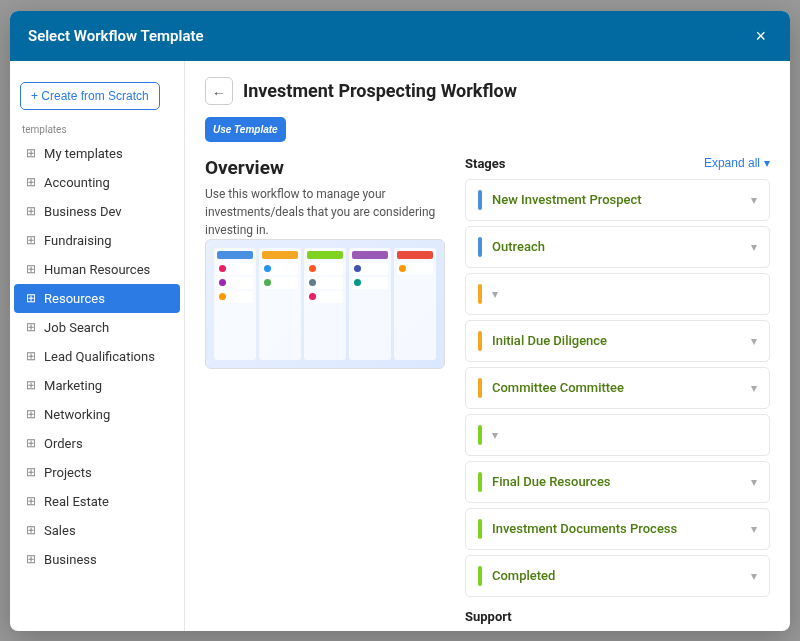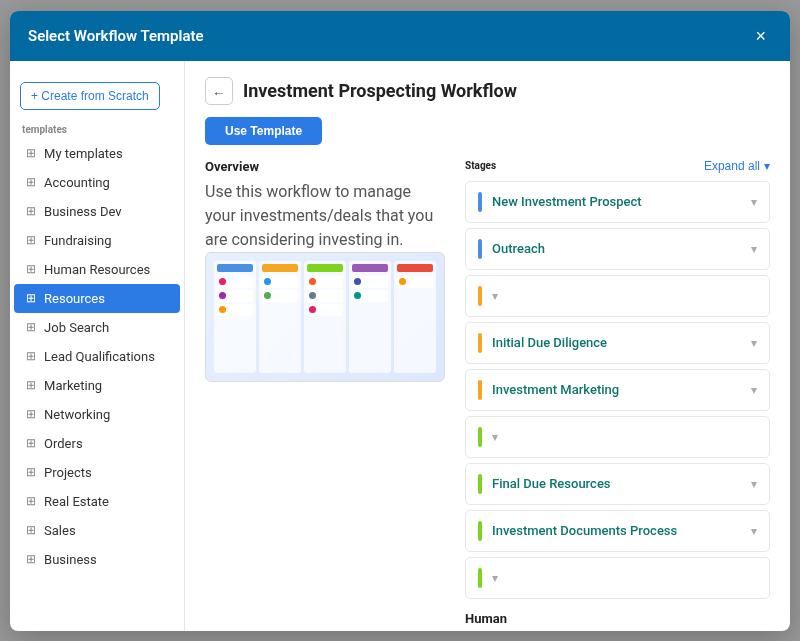--- a/index.html
+++ b/index.html
@@ -70,21 +70,21 @@
       font-weight: 500;
       cursor: pointer;
       white-space: nowrap;
     }
 
     .sidebar-section-label {
       font-size: 10px;
       color: #888;
       text-transform: lowercase;
       padding: 2px 12px 4px;
-      font-weight: 700;
+      font-weight: 400;
     }
 
     .sidebar-item {
       display: flex;
       align-items: center;
       gap: 8px;
       padding: 7px 12px;
       font-size: 13px;
       color: #333;
       cursor: pointer;
@@ -136,53 +136,54 @@
     }
 
     .workflow-title {
       font-size: 18px;
       font-weight: 700;
       color: #222;
     }
 
     .use-template-btn {
       display: inline-block;
-      padding: 7px 20px;
+      padding: 7px 8px;
       background: #2c7be5;
       color: #fff;
       border: none;
       border-radius: 5px;
-      font-size: 12px;
+      font-size: 10px;
       font-weight: 600;
       cursor: pointer;
       margin-bottom: 14px;
+      font-style: italic;
     }
 
     .content-columns {
       display: flex;
       gap: 20px;
     }
 
     .left-col {
       flex: 0 0 240px;
     }
 
     .right-col {
       flex: 1;
     }
 
     .overview-title {
-      font-size: 13px;
+      font-size: 19px;
       font-weight: 700;
       color: #222;
       margin-bottom: 6px;
     }
 
     .overview-text {
-      font-size: 16px;
+      font-size: 12px;
       color: #555;
       line-height: 1.5;
     }
 
     .preview-image {
       width: 240px;
       height: 130px;
       border: 1px solid #ddd;
       border-radius: 6px;
       background: linear-gradient(135deg, #e8f0fe 0%, #dce8ff 100%);
@@ -232,21 +233,21 @@
 
     
     .stages-header {
       display: flex;
       justify-content: space-between;
       align-items: center;
       margin-bottom: 8px;
     }
 
     .stages-title {
-      font-size: 10px;
+      font-size: 13px;
       font-weight: 700;
       color: #222;
     }
 
     .expand-all-btn {
       font-size: 12px;
       color: #2c7be5;
       cursor: pointer;
       display: flex;
       align-items: center;
@@ -270,21 +271,21 @@
       width: 4px;
       height: 20px;
       border-radius: 2px;
       margin-right: 10px;
       flex-shrink: 0;
     }
 
     .stage-name {
       flex: 1;
       font-size: 13px;
-      color: #0f766e;
+      color: #4d7c0f;
       font-weight: 500;
     }
 
     .stage-chevron {
       color: #aaa;
       font-size: 12px;
     }
 
     
     .fields-title {
@@ -468,42 +469,43 @@
     <div class="stage-color-bar" style="background:#f5a623;"></div>
     <span class="stage-chevron">▾</span>
   </div>
               <div class="stage-item">
     <div class="stage-color-bar" style="background:#f5a623;"></div>
     <span class="stage-name">Initial Due Diligence</span>
     <span class="stage-chevron">▾</span>
   </div>
               <div class="stage-item">
     <div class="stage-color-bar" style="background:#f5a623;"></div>
-    <span class="stage-name">Investment Marketing</span>
+    <span class="stage-name">Committee Committee</span>
     <span class="stage-chevron">▾</span>
   </div>
               <div class="stage-item">
     <div class="stage-color-bar" style="background:#7ed321;"></div>
     <span class="stage-chevron">▾</span>
   </div>
               <div class="stage-item">
     <div class="stage-color-bar" style="background:#7ed321;"></div>
     <span class="stage-name">Final Due Resources</span>
     <span class="stage-chevron">▾</span>
   </div>
               <div class="stage-item">
     <div class="stage-color-bar" style="background:#7ed321;"></div>
     <span class="stage-name">Investment Documents Process</span>
     <span class="stage-chevron">▾</span>
   </div>
               <div class="stage-item">
     <div class="stage-color-bar" style="background:#7ed321;"></div>
+    <span class="stage-name">Completed</span>
     <span class="stage-chevron">▾</span>
   </div>
             </div>
 
-          <div class="fields-title">Human</div>
+          <div class="fields-title">Support</div>
 
         </div>
       </div>
     </div>
   </div>
 </div>
 
 </body></html>

